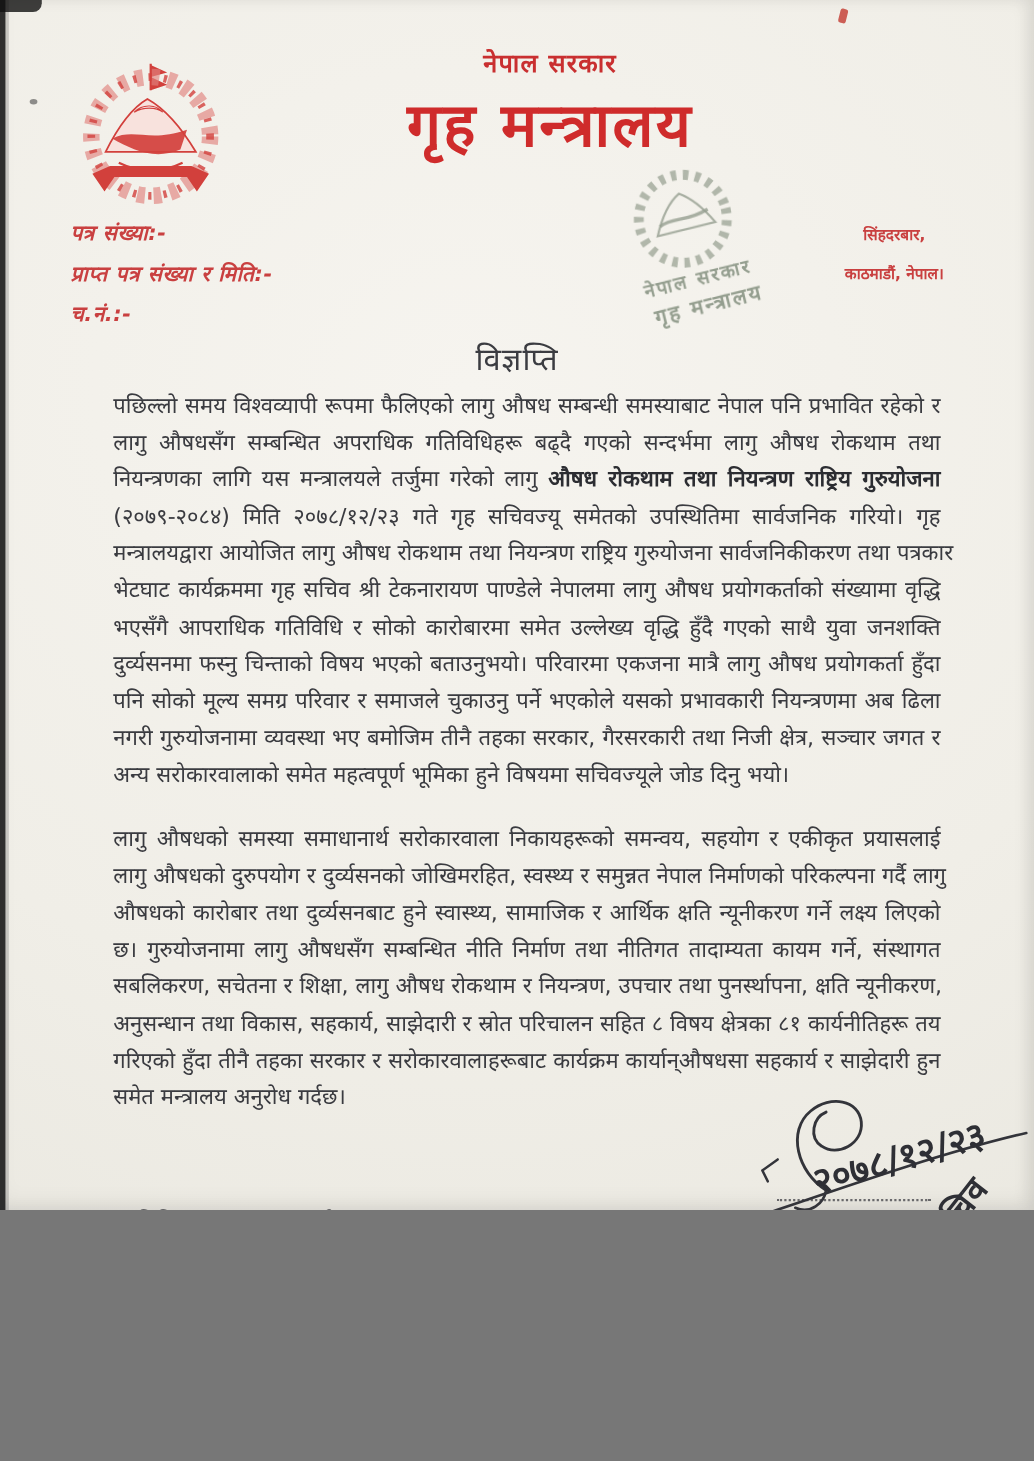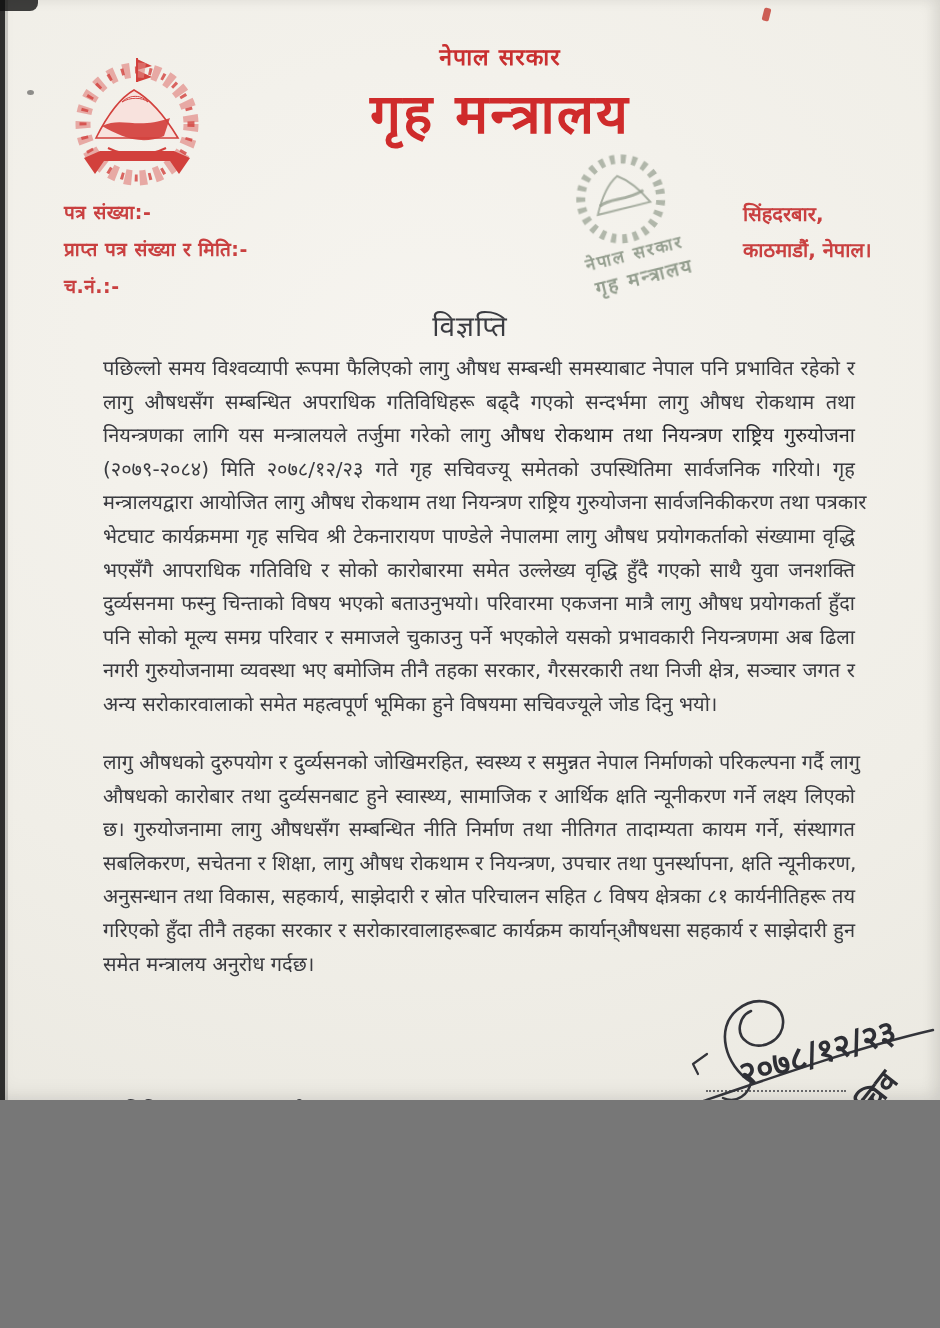--- a/index.html
+++ b/index.html
@@ -21,33 +21,33 @@
     font-size:23px;font-weight:bold;color:#c92f30;letter-spacing:1px;}
   .ministry-title{position:absolute;top:74px;left:70px;right:10px;text-align:center;
     font-size:55px;font-weight:bold;color:#cf2b2b;letter-spacing:2px;}
 
   .emblem{position:absolute;left:64px;top:52px;width:146px;height:146px;}
 
   .stamp{position:absolute;left:544px;top:148px;width:168px;height:160px;
     transform:rotate(-2deg);opacity:.85;filter:blur(.4px);}
   .stamp text{fill:#84907f;font-family:"DejaVu Sans",sans-serif;font-weight:bold;}
 
-  .ref-fields{position:absolute;left:64px;top:200px;font-size:19px;font-weight:bold;color:#c94040;}
+  .ref-fields{position:absolute;left:64px;top:200px;font-size:19px;font-weight:bold;color:#c94040;font-style:italic;}
   .ref-fields div{margin-bottom:12px;line-height:25px;letter-spacing:.5px;}
 
-  .address{position:absolute;right:27px;top:196px;width:170px;text-align:left;
-    font-size:20px;font-weight:bold;color:#c94040;line-height:36px;}
+  .address{position:absolute;right:42px;top:196px;width:170px;text-align:center;
+    font-size:14px;font-weight:bold;color:#c94040;line-height:36px;}
 
   .doc-title{position:absolute;top:306px;left:0;right:0;text-align:center;
     font-size:28px;color:#3b3c41;letter-spacing:1px;}
 
   .para{position:absolute;left:103px;width:752px;color:#3a3b40;font-size:20px;}
   .para .line{height:33.6px;line-height:33.6px;text-align:justify;text-align-last:justify;white-space:nowrap;}
   .para .line.last{text-align-last:left;}
-  .para .b{font-weight:normal;color:#2c2d32;}
+  .para .b{font-weight:bold;color:#2c2d32;}
   .para1{top:352px;}
   .para2{top:746px;}
 
   .date-line{position:absolute;left:125px;top:1096px;font-size:20px;color:#37383d;letter-spacing:.5px;}
 
   .dotted{position:absolute;left:706px;top:1090px;width:140px;border-bottom:2.5px dotted #4a4a4f;opacity:.8;}
   .sig-name{position:absolute;left:668px;top:1098px;width:210px;text-align:center;font-size:17px;color:#3b3c41;}
   .sig-title{position:absolute;left:668px;top:1124px;width:180px;text-align:center;font-size:18px;color:#3b3c41;}
 
   .sig-svg{position:absolute;left:655px;top:982px;width:285px;height:240px;overflow:visible;}
@@ -113,20 +113,21 @@
     <div class="line">मन्त्रालयद्वारा आयोजित लागु औषध रोकथाम तथा नियन्त्रण राष्ट्रिय गुरुयोजना सार्वजनिकीकरण तथा पत्रकार</div>
     <div class="line">भेटघाट कार्यक्रममा गृह सचिव श्री टेकनारायण पाण्डेले नेपालमा लागु औषध प्रयोगकर्ताको संख्यामा वृद्धि</div>
     <div class="line">भएसँगै आपराधिक गतिविधि र सोको कारोबारमा समेत उल्लेख्य वृद्धि हुँदै गएको साथै युवा जनशक्ति</div>
     <div class="line">दुर्व्यसनमा फस्नु चिन्ताको विषय भएको बताउनुभयो। परिवारमा एकजना मात्रै लागु औषध प्रयोगकर्ता हुँदा</div>
     <div class="line">पनि सोको मूल्य समग्र परिवार र समाजले चुकाउनु पर्ने भएकोले यसको प्रभावकारी नियन्त्रणमा अब ढिला</div>
     <div class="line">नगरी गुरुयोजनामा व्यवस्था भए बमोजिम तीनै तहका सरकार, गैरसरकारी तथा निजी क्षेत्र, सञ्चार जगत र</div>
     <div class="line last">अन्य सरोकारवालाको समेत महत्वपूर्ण भूमिका हुने विषयमा सचिवज्यूले जोड दिनु भयो।</div>
   </div>
 
   <div class="para para2">
+    <div class="line">लागु औषधको समस्या समाधानार्थ सरोकारवाला निकायहरूको समन्वय, सहयोग र एकीकृत प्रयासलाई</div>
     <div class="line">लागु औषधको दुरुपयोग र दुर्व्यसनको जोखिमरहित, स्वस्थ्य र समुन्नत नेपाल निर्माणको परिकल्पना गर्दै लागु</div>
     <div class="line">औषधको कारोबार तथा दुर्व्यसनबाट हुने स्वास्थ्य, सामाजिक र आर्थिक क्षति न्यूनीकरण गर्ने लक्ष्य लिएको</div>
     <div class="line">छ। गुरुयोजनामा लागु औषधसँग सम्बन्धित नीति निर्माण तथा नीतिगत तादाम्यता कायम गर्ने, संस्थागत</div>
     <div class="line">सबलिकरण, सचेतना र शिक्षा, लागु औषध रोकथाम र नियन्त्रण, उपचार तथा पुनर्स्थापना, क्षति न्यूनीकरण,</div>
     <div class="line">अनुसन्धान तथा विकास, सहकार्य, साझेदारी र स्रोत परिचालन सहित ८ विषय क्षेत्रका ८१ कार्यनीतिहरू तय</div>
     <div class="line">गरिएको हुँदा तीनै तहका सरकार र सरोकारवालाहरूबाट कार्यक्रम कार्यान्औषधसा सहकार्य र साझेदारी हुन</div>
     <div class="line last">समेत मन्त्रालय अनुरोध गर्दछ।</div>
   </div>
 
   <div class="date-line">मिति: २०७८/१२/२३ गते</div>

